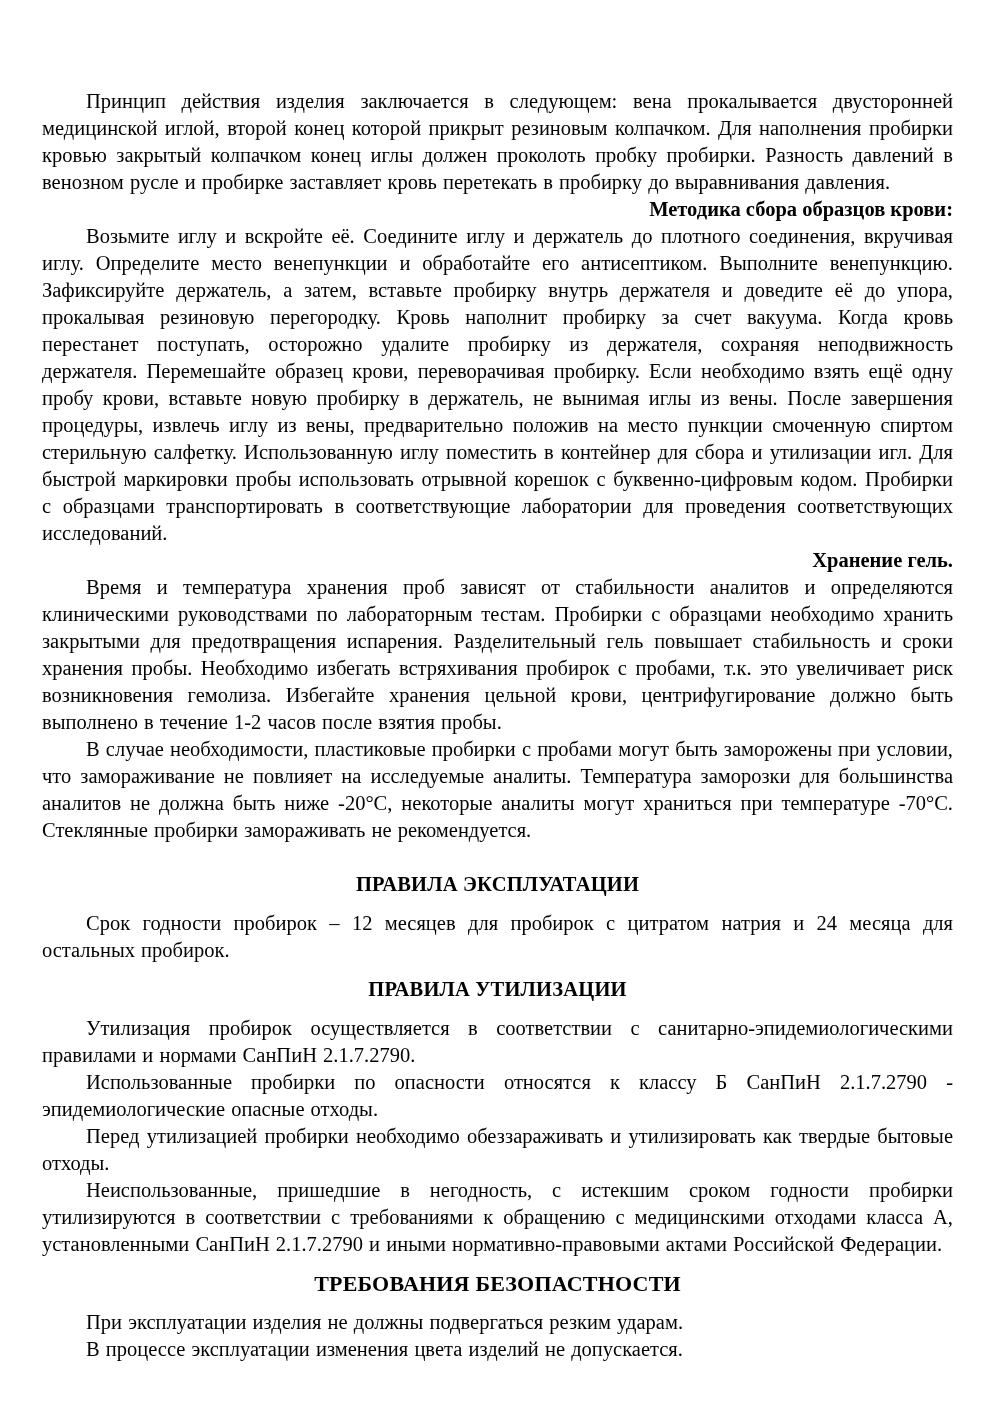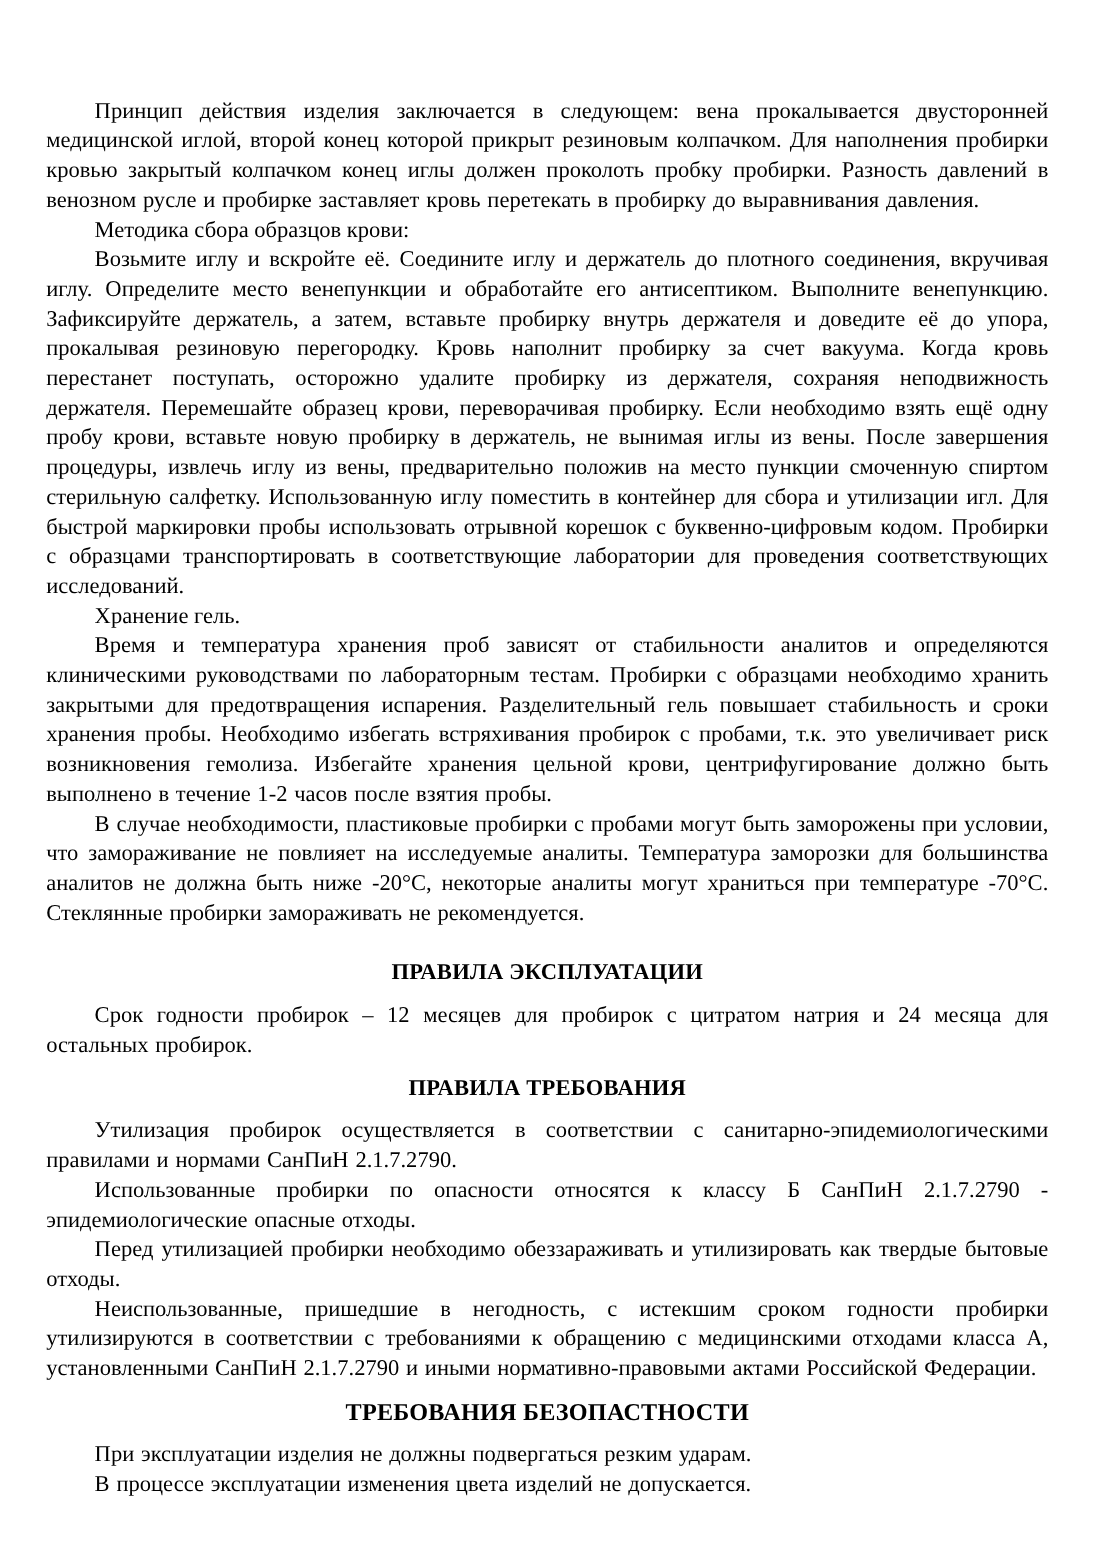--- a/index.html
+++ b/index.html
@@ -23,22 +23,22 @@
     -webkit-font-smoothing: antialiased;
   }
   .para {
     margin: 0;
     text-align: justify;
     text-indent: 44px;
     word-spacing: 1px;
   }
   .subheading {
     margin: 0;
-    font-weight: normal;
-    text-align: left;
+    font-weight: bold;
+    text-align: right;
     text-indent: 44px;
   }
   .section-heading {
     margin: 12px;
     font-weight: bold;
     text-align: center;
     letter-spacing: 0.2px;
   }
   .space-before {
     margin-top: 27px;
@@ -59,21 +59,21 @@
 
   <p class="para">Время и температура хранения проб зависят от стабильности аналитов и определяются клиническими руководствами по лабораторным тестам. Пробирки с образцами необходимо хранить закрытыми для предотвращения испарения. Разделительный гель повышает стабильность и сроки хранения пробы. Необходимо избегать встряхивания пробирок с пробами, т.к. это увеличивает риск возникновения гемолиза. Избегайте хранения цельной крови, центрифугирование должно быть выполнено в течение 1-2 часов после взятия пробы.</p>
 
   <p class="para">В случае необходимости, пластиковые пробирки с пробами могут быть заморожены при условии, что замораживание не повлияет на исследуемые аналиты. Температура заморозки для большинства аналитов не должна быть ниже -20°С, некоторые аналиты могут храниться при температуре -70°С. Стеклянные пробирки замораживать не рекомендуется.</p>
 
   <h2 class="section-heading space-before" style="font-size:20.5px;">ПРАВИЛА ЭКСПЛУАТАЦИИ</h2>
 
 
   <p class="para">Срок годности пробирок – 12 месяцев для пробирок с цитратом натрия и 24 месяца для остальных пробирок.</p>
 
-  <h2 class="section-heading" style="font-size:20.5px;">ПРАВИЛА ТРЕБОВАНИЯ</h2>
+  <h2 class="section-heading" style="font-size:20.5px;">ПРАВИЛА УТИЛИЗАЦИИ</h2>
 
   <p class="para">Утилизация пробирок осуществляется в соответствии с санитарно-эпидемиологическими правилами и нормами СанПиН 2.1.7.2790.</p>
 
   <p class="para">Использованные пробирки по опасности относятся к классу Б СанПиН 2.1.7.2790 - эпидемиологические опасные отходы.</p>
 
   <p class="para">Перед утилизацией пробирки необходимо обеззараживать и утилизировать как твердые бытовые отходы.</p>
 
   <p class="para">Неиспользованные, пришедшие в негодность, с истекшим сроком годности пробирки утилизируются в соответствии с требованиями к обращению с медицинскими отходами класса А, установленными СанПиН 2.1.7.2790 и иными нормативно-правовыми актами Российской Федерации.</p>
 
   <h2 class="section-heading" style="font-size:22px;">ТРЕБОВАНИЯ БЕЗОПАСТНОСТИ</h2>

